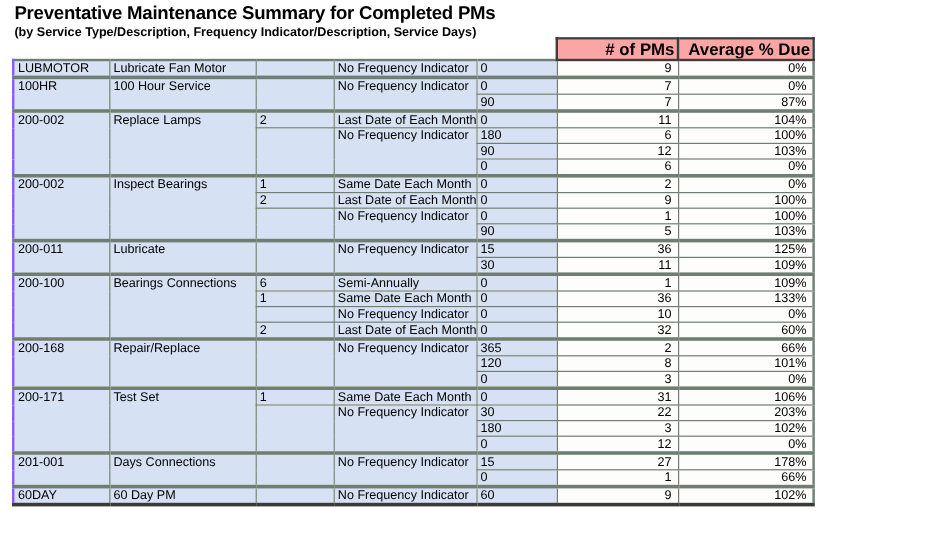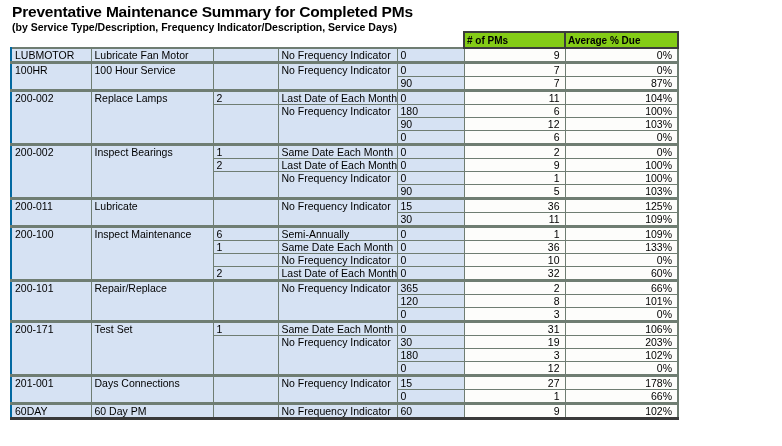--- a/index.html
+++ b/index.html
@@ -42,39 +42,39 @@
     overflow: hidden;
     white-space: nowrap;
   }
   
   td.hdr-spacer {
     border: none;
     background: transparent;
   }
   th.hdr-cell {
     border: 2px solid #3c3c3c;
-    background: #84cc16;
+    background: #fca5a5;
     font-weight: bold;
-    font-size: 10px;
-    text-align: left;
+    font-size: 14px;
+    text-align: right;
     height: 14px;
     padding: 0 2px;
   }
   
   tbody td {
     border: 1px solid #6f7d72;
     height: 12px;
     line-height: 12px;
     padding: 0 3px;
     vertical-align: top;
   }
   td.blue { background: #d6e2f3; }
   td.white { background: #fdfdfb; }
   td.num { text-align: right; padding-right: 5px; }
-  td.c-type { border-left: 2px solid #0369a1; }
+  td.c-type { border-left: 2px solid #8b5cf6; }
   td.c-avg  { border-right: 2px solid #6f7d72; }
   tr.group-start > td { border-top: 3px solid #6f7d72; }
   tbody tr:first-child > td { border-top: 2px solid #6f7d72; }
   tbody tr:last-child > td { border-bottom: 3px solid #3a3a3a; }
 </style>
 </head>
 <body>
 
 <div class="report-title">Preventative Maintenance Summary for Completed PMs</div>
 <div class="report-subtitle">(by Service Type/Description, Frequency Indicator/Description, Service Days)</div>
@@ -183,21 +183,21 @@
         <td class="c-num white num">36</td>
         <td class="c-avg white num">125%</td>
       </tr>
       <tr>
         <td class="c-days blue">30</td>
         <td class="c-num white num">11</td>
         <td class="c-avg white num">109%</td>
       </tr>
       <tr class="group-start">
         <td class="c-type blue" rowspan="4">200-100</td>
-        <td class="c-desc blue" rowspan="4">Inspect Maintenance</td>
+        <td class="c-desc blue" rowspan="4">Bearings Connections</td>
         <td class="c-find blue">6</td>
         <td class="c-fdesc blue">Semi-Annually</td>
         <td class="c-days blue">0</td>
         <td class="c-num white num">1</td>
         <td class="c-avg white num">109%</td>
       </tr>
       <tr>
         <td class="c-find blue">1</td>
         <td class="c-fdesc blue">Same Date Each Month</td>
         <td class="c-days blue">0</td>
@@ -212,21 +212,21 @@
         <td class="c-avg white num">0%</td>
       </tr>
       <tr>
         <td class="c-find blue">2</td>
         <td class="c-fdesc blue">Last Date of Each Month</td>
         <td class="c-days blue">0</td>
         <td class="c-num white num">32</td>
         <td class="c-avg white num">60%</td>
       </tr>
       <tr class="group-start">
-        <td class="c-type blue" rowspan="3">200-101</td>
+        <td class="c-type blue" rowspan="3">200-168</td>
         <td class="c-desc blue" rowspan="3">Repair/Replace</td>
         <td class="c-find blue" rowspan="3"></td>
         <td class="c-fdesc blue" rowspan="3">No Frequency Indicator</td>
         <td class="c-days blue">365</td>
         <td class="c-num white num">2</td>
         <td class="c-avg white num">66%</td>
       </tr>
       <tr>
         <td class="c-days blue">120</td>
         <td class="c-num white num">8</td>
@@ -243,21 +243,21 @@
         <td class="c-find blue">1</td>
         <td class="c-fdesc blue">Same Date Each Month</td>
         <td class="c-days blue">0</td>
         <td class="c-num white num">31</td>
         <td class="c-avg white num">106%</td>
       </tr>
       <tr>
         <td class="c-find blue" rowspan="3"></td>
         <td class="c-fdesc blue" rowspan="3">No Frequency Indicator</td>
         <td class="c-days blue">30</td>
-        <td class="c-num white num">19</td>
+        <td class="c-num white num">22</td>
         <td class="c-avg white num">203%</td>
       </tr>
       <tr>
         <td class="c-days blue">180</td>
         <td class="c-num white num">3</td>
         <td class="c-avg white num">102%</td>
       </tr>
       <tr>
         <td class="c-days blue">0</td>
         <td class="c-num white num">12</td>

